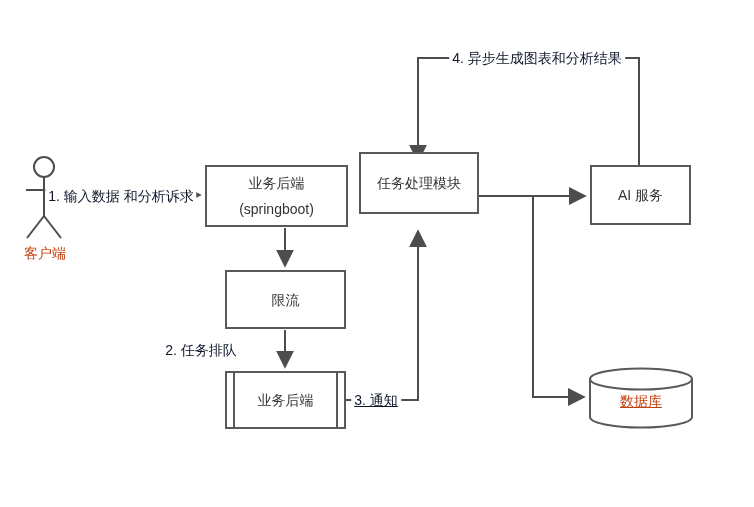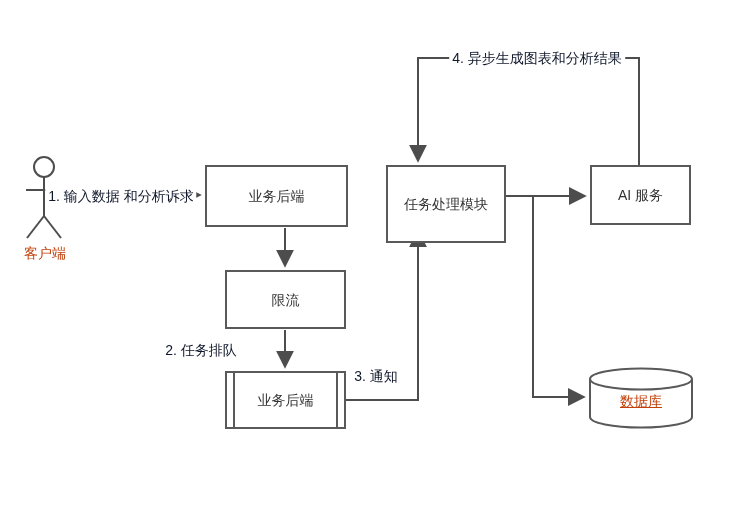--- a/index.html
+++ b/index.html
@@ -101,23 +101,24 @@
       <ellipse cx="641" cy="417" rx="51" ry="10.5" fill="#ffffff"></ellipse>
       <rect x="590" y="379" width="102" height="38" fill="#ffffff" stroke="none"></rect>
       <line x1="590" y1="379" x2="590" y2="417"></line>
       <line x1="692" y1="379" x2="692" y2="417"></line>
       <ellipse cx="641" cy="379" rx="51" ry="10.5" fill="#ffffff"></ellipse>
     </g>
   </svg>
 
   <div class="node" style="left:205px; top:165px; width:143px; height:62px;">
     <span class="line">业务后端</span>
+    <span class="line">(springboot)</span>
   </div>
 
-  <div class="node" style="left:359px; top:165px; width:120px; height:78px;margin-left:27px;">
+  <div class="node" style="left:359px; top:152px; width:120px; height:62px;">
     <span class="line">任务处理模块</span>
   </div>
 
   <div class="node" style="left:590px; top:165px; width:101px; height:60px;">
     <span class="line">AI 服务</span>
   </div>
 
   <div class="node" style="left:225px; top:270px; width:121px; height:59px;text-align:center;">
     <span class="line">限流</span>
   </div>
@@ -130,18 +131,18 @@
 
   <div class="plain-label" style="left:45px; top:253px;">客户端</div>
 
   <div class="edge-label two-line" style="left:121px; top:196px;">
     <span class="line">1. 输入数据</span>
     <span class="line">和分析诉求</span>
   </div>
 
   <div class="edge-label" style="left:201px; top:350px;">2. 任务排队</div>
 
-  <div class="edge-label" style="left:376px; top:376px;">3. 通知</div>
+  <div class="edge-label" style="left:376px; top:400px;text-decoration:underline;">3. 通知</div>
 
   <div class="edge-label" style="left:537px; top:58px;">4. 异步生成图表和分析结果</div>
 
 
 </div>
 
 </body></html>

